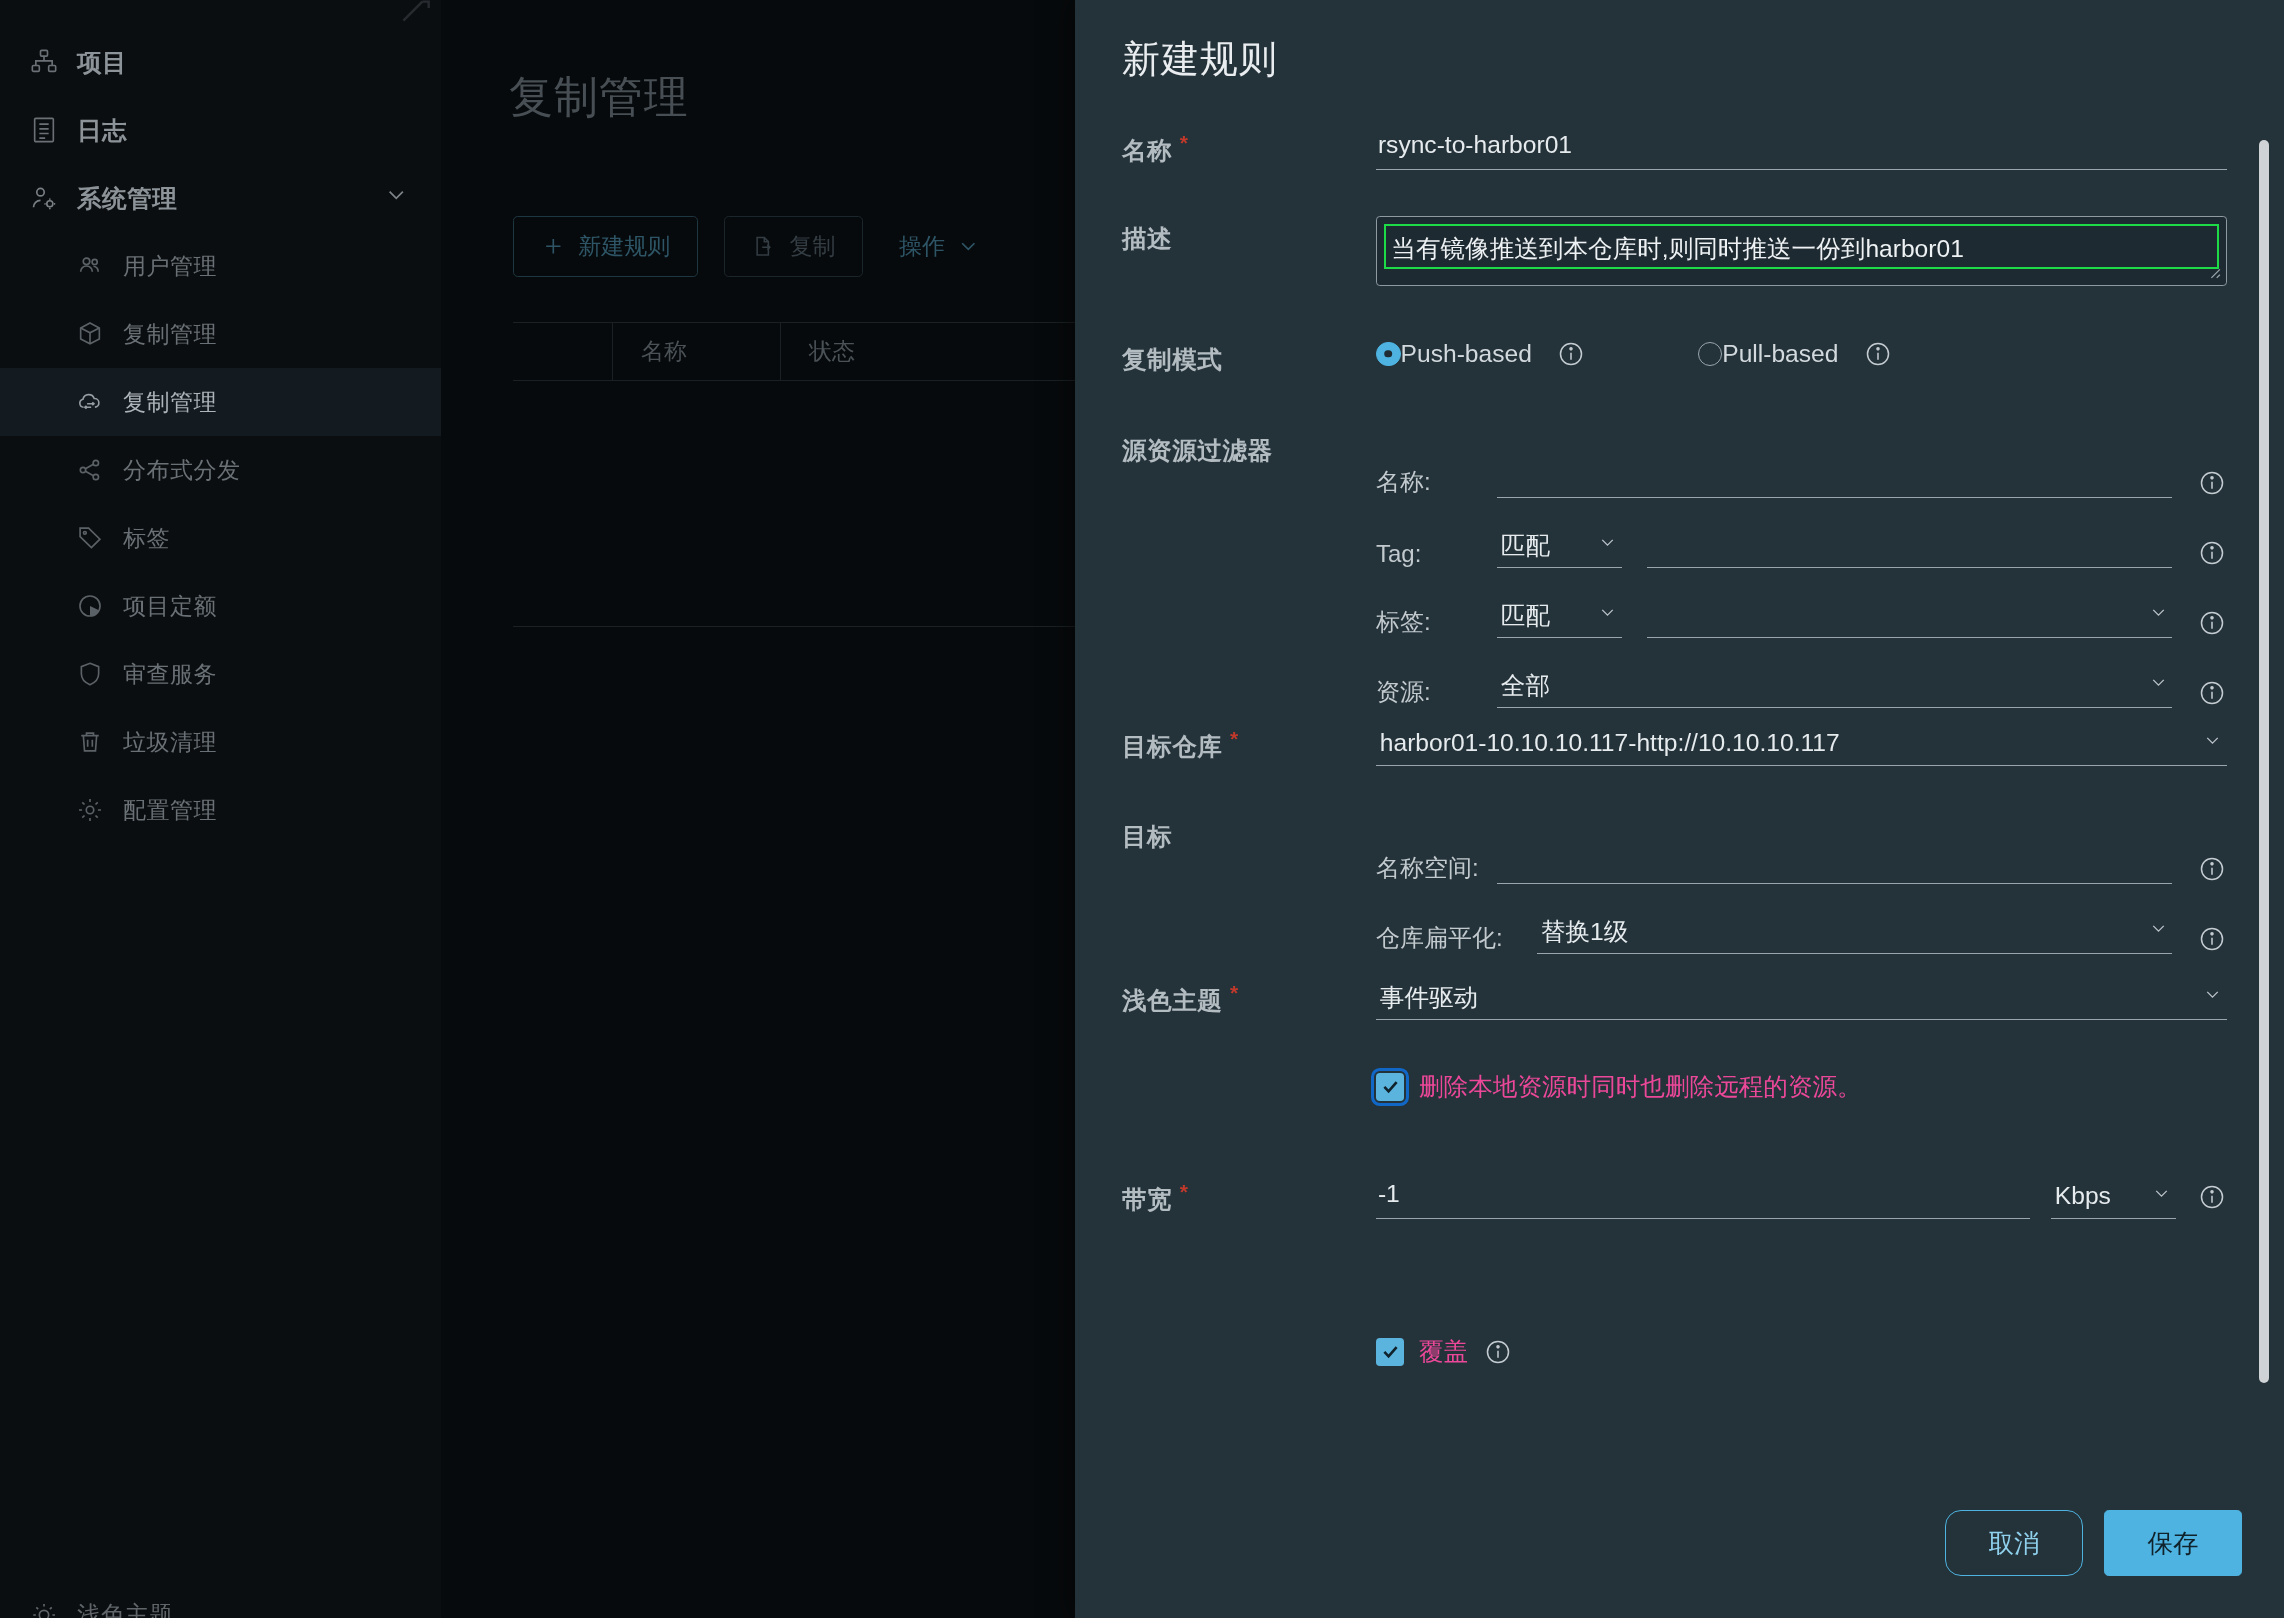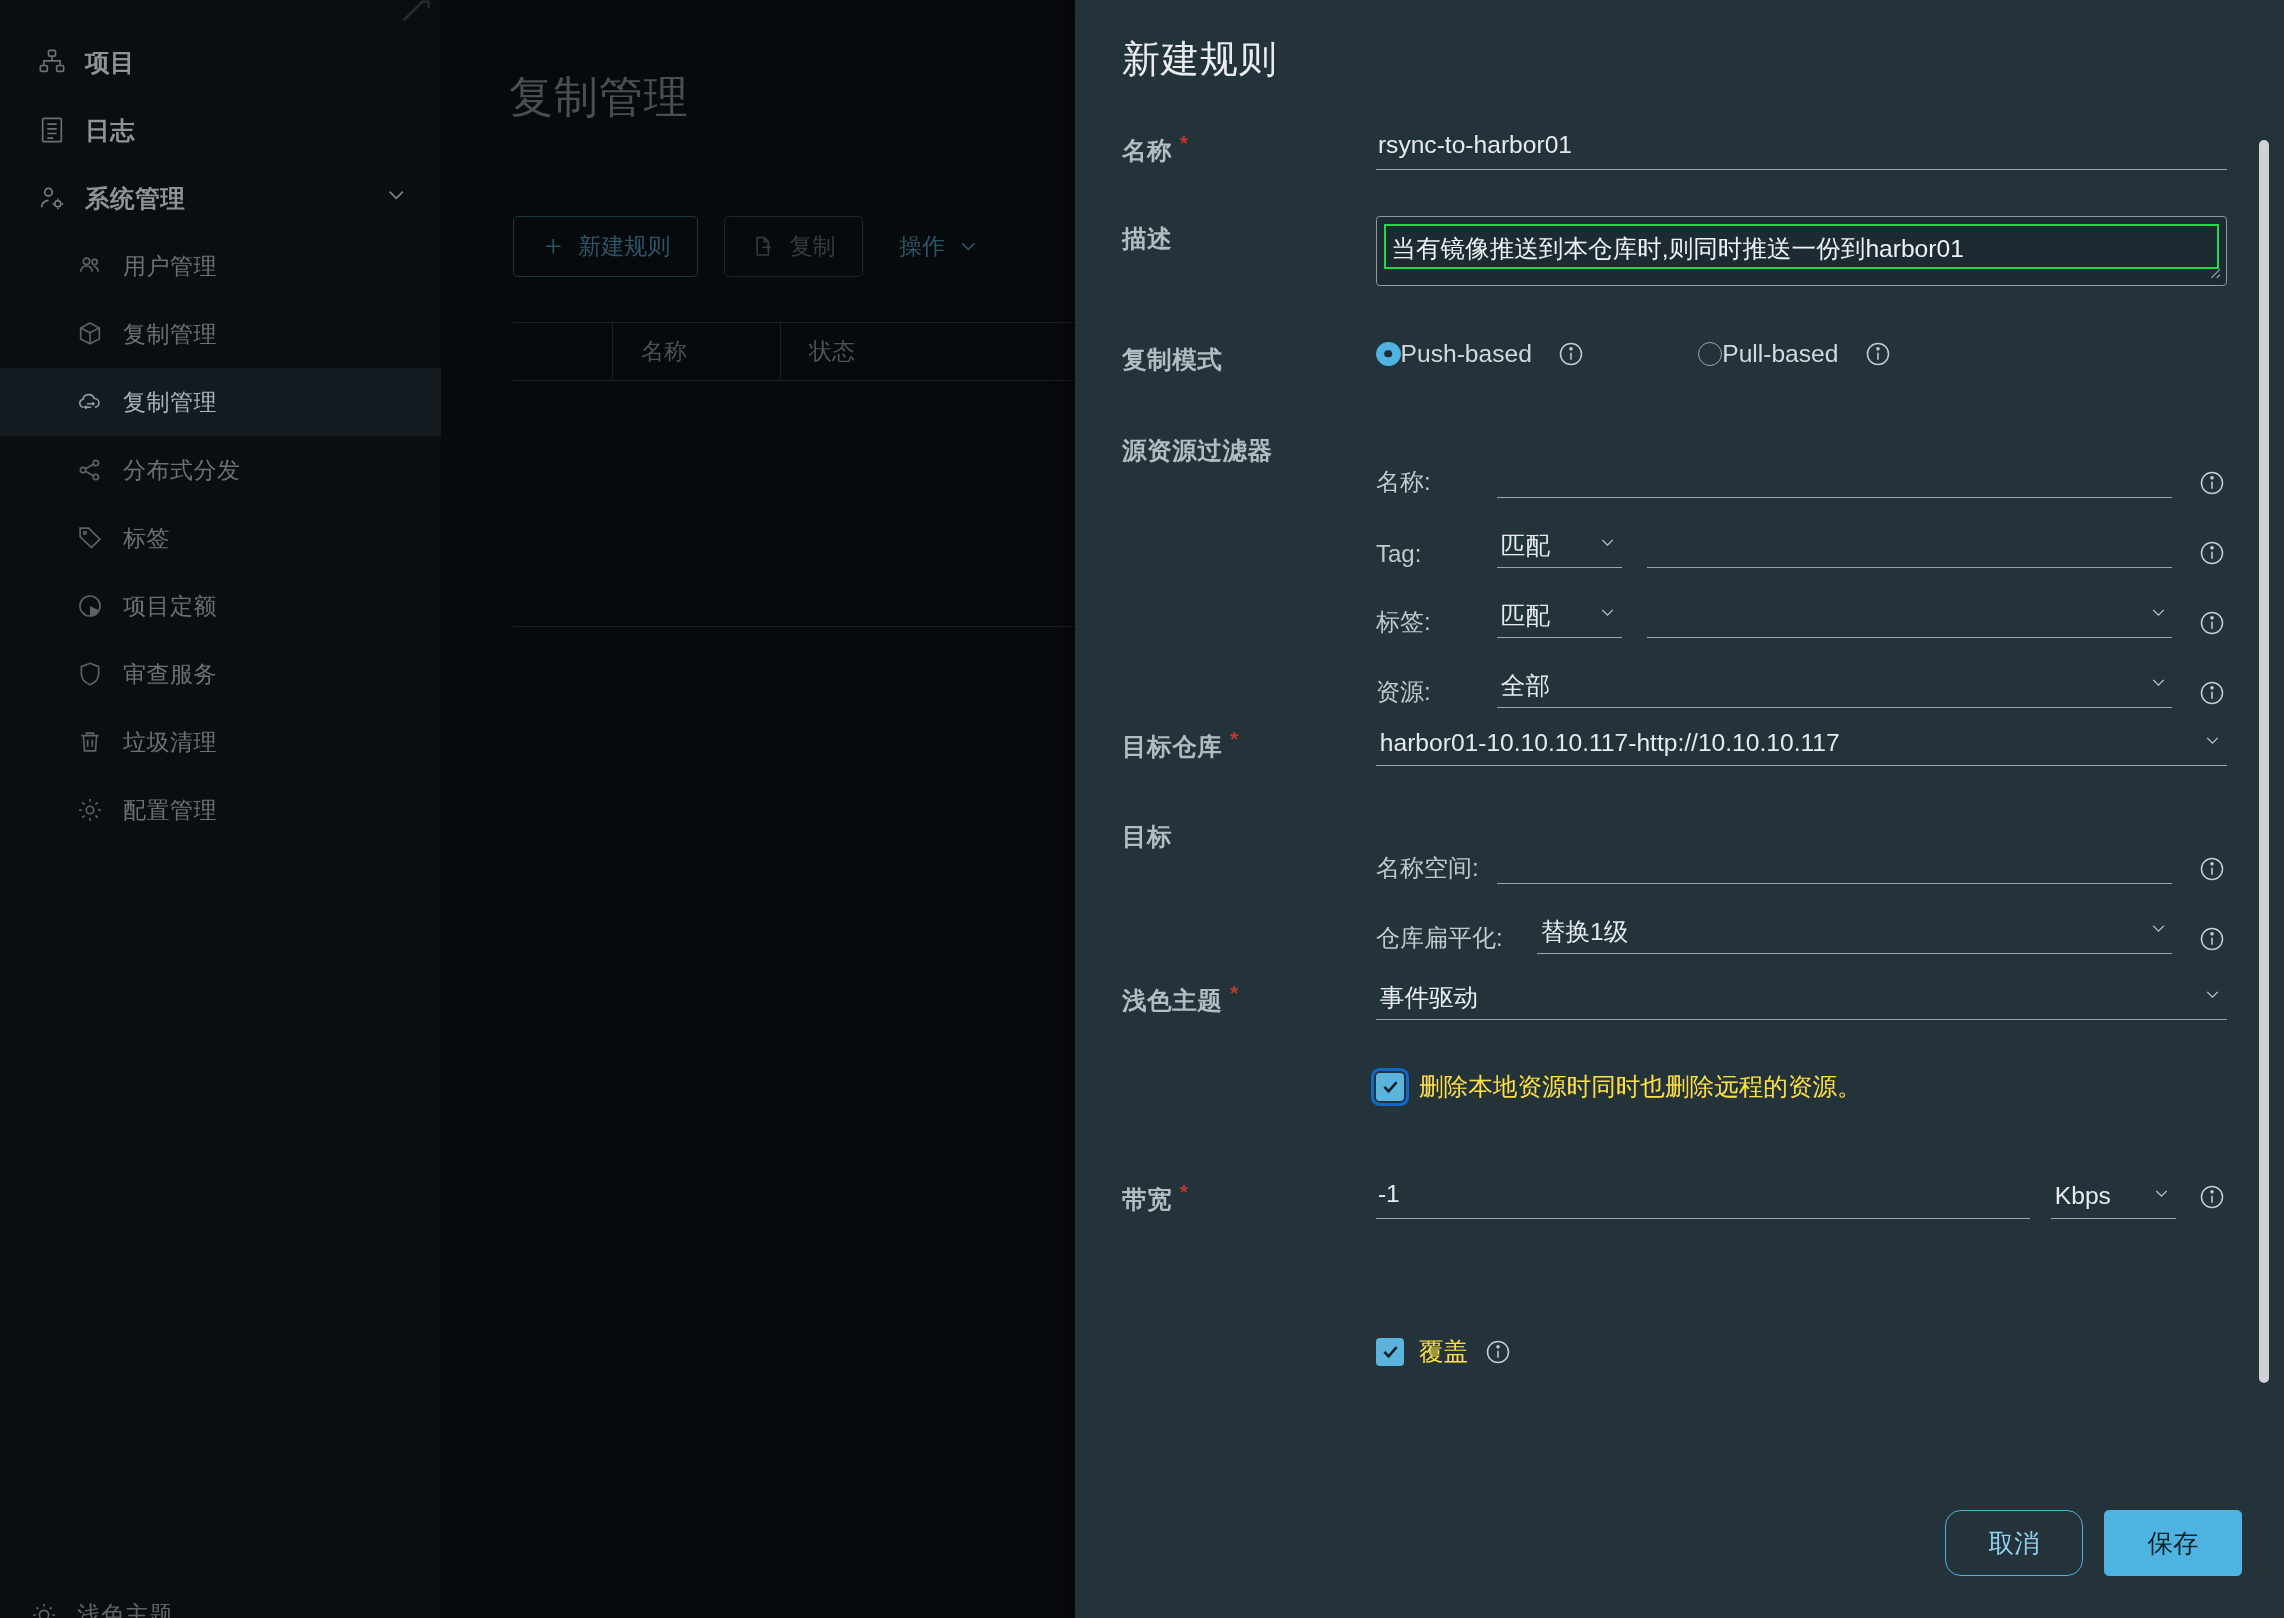--- a/index.html
+++ b/index.html
@@ -17,21 +17,21 @@
   .sidebar {
     position: absolute; left: 0; top: 0; width: 441px; height: 1618px;
     background: #0b0e11;
   }
   .nav-collapse-icon {
     position: absolute; right: 5.7px; top: -11.4px; width: 38px; height: 38px;
     opacity: .45;
   }
   .nav-item {
     display: flex; align-items: center; height: 68px;
-    padding-left: 36px; color: #6d7479; font-size: 24px; letter-spacing: 0.5px;
+    padding-left: 28px; color: #6d7479; font-size: 24px; letter-spacing: 0.5px;
     position: relative;
   }
   .nav-item.top { color: #8d9499; font-weight: 700; font-size: 24.6px; }
   .nav-item.sub { padding-left: 74px; font-size: 23px; color: #6a7176; }
   .nav-item.active { background: #141b20; color: #aeb5ba; }
   .nav-item .ico {
     width: 32px; height: 32px; margin-right: 17px;
     display: inline-flex; align-items: center; justify-content: center;
     flex: 0 0 32px; opacity: .85;
   }
@@ -163,21 +163,21 @@
   .w-all { flex: 1; min-width: 0; }
   .pad-i { width: 24.6px; flex: 0 0 24.6px; }
 
   .cb {
     width: 28px; height: 28px; flex: 0 0 28px; border-radius: 3.8px;
     background: #5ab4de; display: inline-flex; align-items: center; justify-content: center;
   }
   .cb svg { width: 21px; height: 21px; }
   .cb.focused { outline: 3.8px solid #1167c6; outline-offset: 2.8px; }
   .cb-row { display: flex; align-items: center; gap: 15px; }
-  .cb-lbl { color: #fde047; font-size: 24.6px; }
+  .cb-lbl { color: #ec4899; font-size: 24.6px; }
 
   .unit-wrap { display: flex; align-items: center; gap: 21px; }
 
   .dlg-footer {
     position: absolute; right: 42px; bottom: 42px;
     display: flex; align-items: center; gap: 21px;
   }
   .btn-cancel {
     height: 66px; min-width: 138px; padding: 0 26.5px; border-radius: 16px;
     border: 0.9px solid #4eb3e0; background: transparent; color: #8fd0ec;

